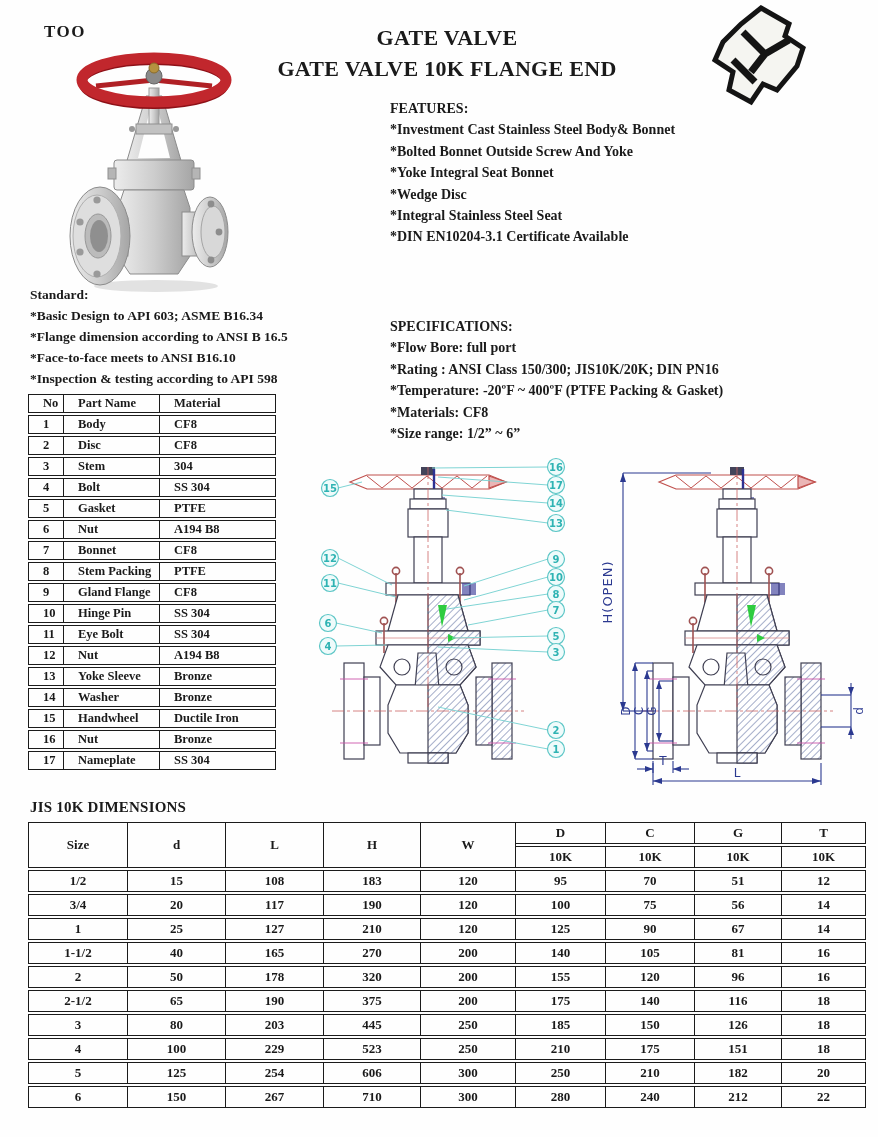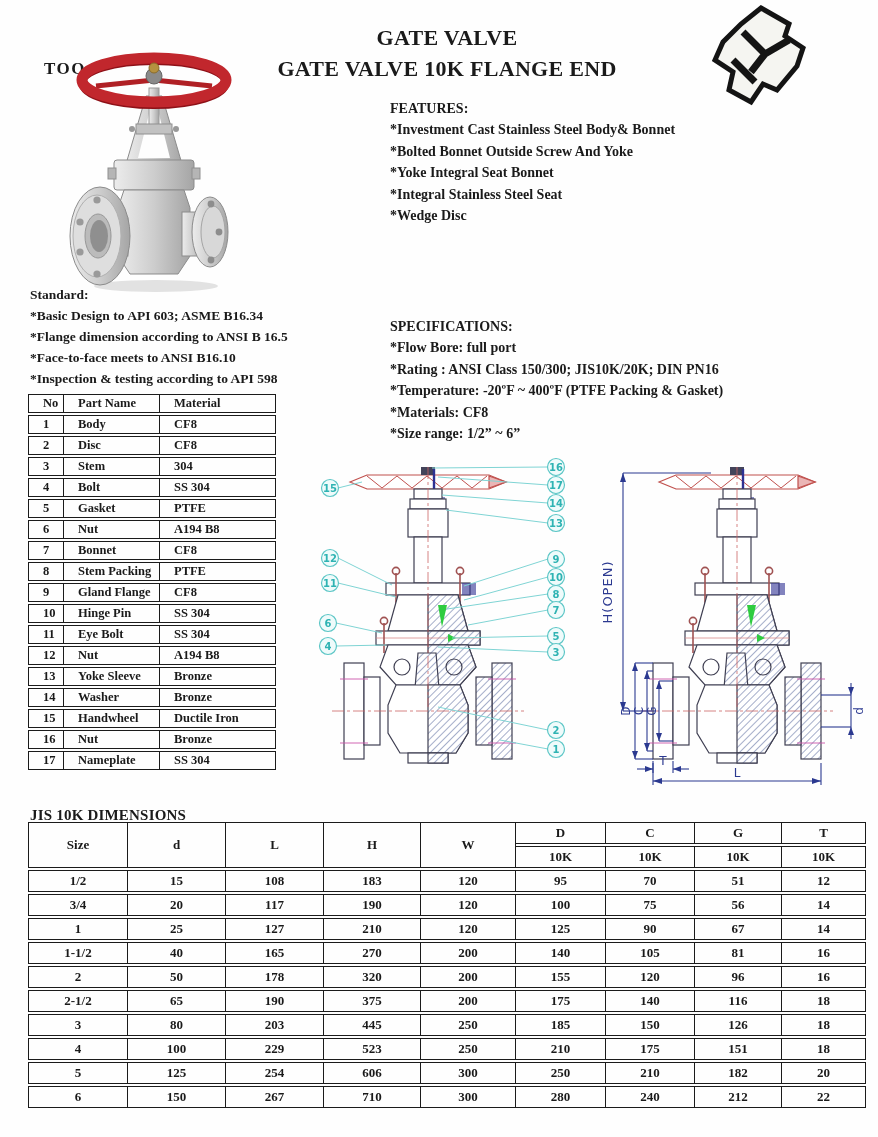--- a/index.html
+++ b/index.html
@@ -5,40 +5,40 @@
   html,body{margin:0;padding:0;background:#e8e8e8;}
   .page{position:relative;width:878px;height:1137px;background:#fefefe;overflow:hidden;
         font-family:"Liberation Serif",serif;color:#1a1a1a;}
   .abs{position:absolute;}
   .brand{font-size:17px;font-weight:bold;letter-spacing:1.5px;}
   .title{width:520px;text-align:center;font-weight:bold;font-size:22px;line-height:31px;letter-spacing:.3px;}
   .tblock{font-weight:bold;}
   .tblock .thead{white-space:pre;}
   .f14{font-size:14px;line-height:21.4px;}
   .f13{font-size:13.5px;line-height:21px;}
-  .jis-heading{font-size:15px;font-weight:bold;letter-spacing:.2px;margin-top:8px;}
+  .jis-heading{font-size:15px;font-weight:bold;letter-spacing:.2px;}
   table.sheet{border-collapse:separate;border-spacing:0 2px;font-weight:bold;table-layout:fixed;}
   table.sheet th,table.sheet td{border:1.6px solid #1b1b1b;border-left:none;padding:1px 6px;
        font-weight:bold;overflow:hidden;white-space:nowrap;}
   table.sheet th:first-child,table.sheet td:first-child{border-left:1.6px solid #1b1b1b;}
   table.sheet .nl{border-left:none !important;}
   table.parts{width:248px;font-size:12.5px;}
   table.parts th,table.parts td{text-align:left;line-height:15px;padding:1px 14px;}
   table.dims{width:667px;font-size:13px;}
   table.dims th,table.dims td{text-align:center;line-height:18px;vertical-align:middle;}
   svg text{font-family:"DejaVu Sans",sans-serif;}
   .callout-txt{fill:#2fb3b3;font-size:10px;font-weight:bold;}
   .dim-txt{fill:#2b3990;font-size:12px;}
 </style>
 </head>
 <body>
 
 <div class="page">
 
-  <div class="abs brand" style="left:44px;top:22px;margin-top:37px;">TOO</div>
+  <div class="abs brand" style="left:44px;top:22px;">TOO</div>
 
   <svg class="abs" style="left:66px;top:32px;" width="172" height="264" viewBox="0 0 172 264">
     <defs>
       <linearGradient id="met" x1="0" y1="0" x2="1" y2="0">
         <stop offset="0" stop-color="#ececec"></stop>
           <stop offset=".5" stop-color="#cdcdcd"></stop>
           <stop offset="1" stop-color="#a5a5a5"></stop>
       </linearGradient>
     </defs>
     <ellipse cx="90" cy="254" rx="62" ry="6" fill="#e2e2e2"></ellipse>
@@ -89,22 +89,23 @@
     <path d="M56 4 L84 20 L80 32 L98 44 L92 62 L72 86 L58 80 L46 98 L24 86 L28 68 L10 56 L18 38 L36 20 Z" fill="#f5f5f1" stroke="#141414" stroke-width="5" stroke-linejoin="miter"></path>
     <path d="M38 28 L60 50 M60 50 L46 68 M60 50 L84 36 M28 56 L50 78" stroke="#141414" stroke-width="7" fill="none"></path>
   </svg>
 
   <div class="abs tblock f14" style="left:390px;top:98px;width:448px;">
     <div class="thead">FEATURES:</div>
     <div>
         <div>*Investment Cast Stainless Steel Body&amp; Bonnet</div>
         <div>*Bolted Bonnet Outside Screw And Yoke</div>
         <div>*Yoke Integral Seat Bonnet</div>
+        <div>*Wedge Disc</div>
         <div>*Integral Stainless Steel Seat</div>
-        <div>*Wedge Disc</div>
+        <div>*DIN EN10204-3.1 Certificate Available</div>
       </div>
   </div>
 
   <div class="abs tblock f13" style="left:30px;top:284px;width:352px;">
     <div class="thead">Standard:</div>
     <div>
         <div>*Basic Design to API 603; ASME B16.34</div>
         <div>*Flange dimension according to ANSI B 16.5</div>
         <div>*Face-to-face meets to ANSI B16.10</div>
         <div>*Inspection &amp; testing according to API 598</div>

